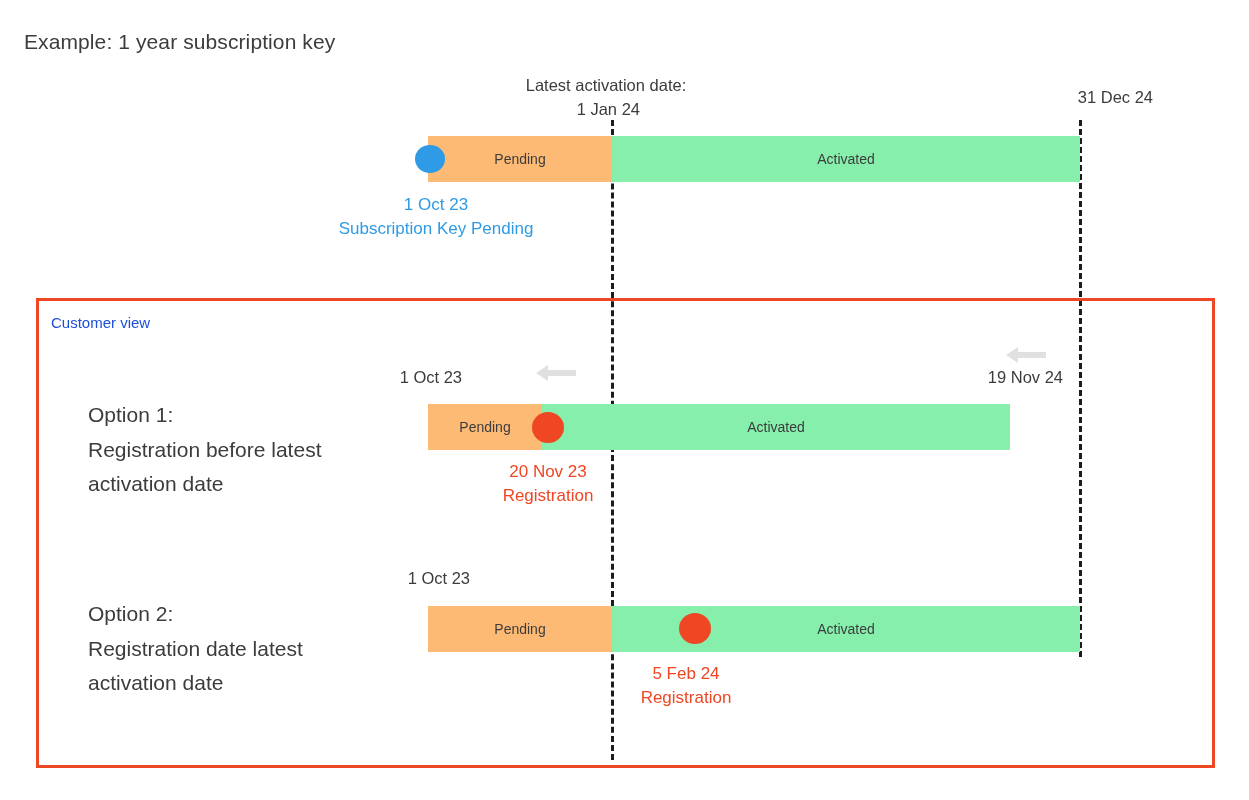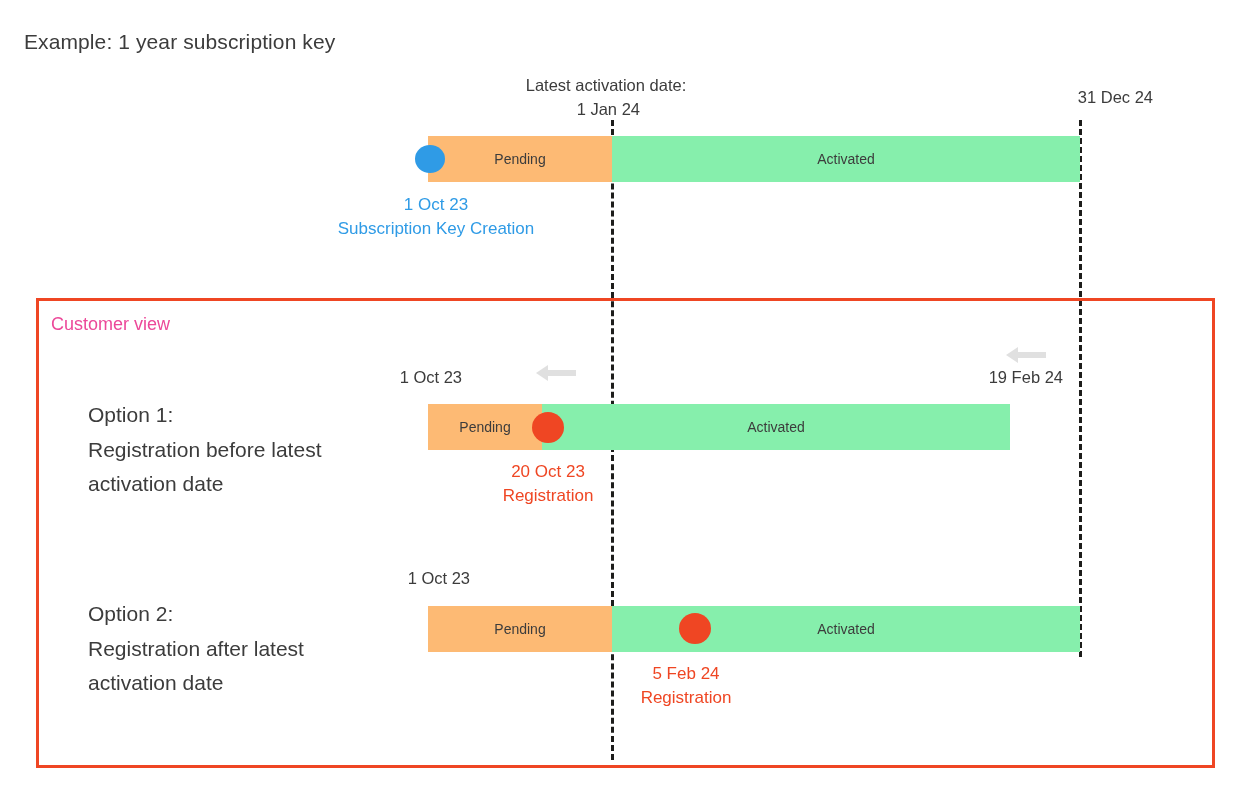--- a/index.html
+++ b/index.html
@@ -78,22 +78,22 @@
   .callout div  { white-space: nowrap; }
 
   
   .frame {
     position: absolute;
     border: 3px solid #ef4623;
     background: transparent;
   }
   .frame-title {
     position: absolute;
-    font-size: 18px;
-    color: #ec4899;
+    font-size: 15px;
+    color: #1d4ed8;
     white-space: nowrap;
   }
 
   
   .option-desc {
     position: absolute;
     font-size: 21px;
     color: #3c3c3c;
     line-height: 1.65;
   }
@@ -119,58 +119,58 @@
   <div class="bar pending" style="left:428px; top:136px; width:184px; height:46px;">
     <span class="bar-text">Pending</span>
   </div>
   <div class="bar activated" style="left:612px; top:136px; width:468px; height:46px;">
     <span class="bar-text">Activated</span>
   </div>
   <div class="dot blue" style="left:415px; top:145px; width:30px; height:28px;"></div>
 
   <div class="callout blue" style="left:436px; top:193px;">
     <div>1 Oct 23</div>
-    <div>Subscription Key Creation</div>
+    <div>Subscription Key Pending</div>
   </div>
 
   <div class="frame" style="left:36px; top:298px; width:1179px; height:470px;"></div>
   <div class="frame-title" style="left:51px; top:314px;">Customer view</div>
 
   <div class="option-desc" style="left:88px; top:398px;">
     <div>Option 1:</div>
     <div>Registration before latest</div>
     <div>activation date</div>
   </div>
 
   <div class="axis-label right" style="left:462px; top:368px;">1 Oct 23</div>
-  <div class="axis-label right" style="left:1063px; top:368px;">19 Feb 24</div>
+  <div class="axis-label right" style="left:1063px; top:368px;">19 Nov 24</div>
 
   <svg class="arrow-icon" style="left:534px; top:362px;" width="44" height="22" viewBox="0 0 44 22">
     <path d="M2 11 L14 3 L14 8 L42 8 L42 14 L14 14 L14 19 Z" fill="#e0e0e0"></path>
   </svg>
   <svg class="arrow-icon" style="left:1004px; top:344px;" width="44" height="22" viewBox="0 0 44 22">
     <path d="M2 11 L14 3 L14 8 L42 8 L42 14 L14 14 L14 19 Z" fill="#e0e0e0"></path>
   </svg>
 
   <div class="bar pending" style="left:428px; top:404px; width:114px; height:46px;">
     <span class="bar-text">Pending</span>
   </div>
   <div class="bar activated" style="left:542px; top:404px; width:468px; height:46px;">
     <span class="bar-text">Activated</span>
   </div>
   <div class="dot red" style="left:532px; top:412px; width:32px; height:31px;"></div>
 
   <div class="callout red" style="left:548px; top:460px;">
-    <div>20 Oct 23</div>
+    <div>20 Nov 23</div>
     <div>Registration</div>
   </div>
 
   <div class="option-desc" style="left:88px; top:597px;">
     <div>Option 2:</div>
-    <div>Registration after latest</div>
+    <div>Registration date latest</div>
     <div>activation date</div>
   </div>
 
   <div class="axis-label right" style="left:470px; top:569px;">1 Oct 23</div>
 
   <div class="bar pending" style="left:428px; top:606px; width:184px; height:46px;">
     <span class="bar-text">Pending</span>
   </div>
   <div class="bar activated" style="left:612px; top:606px; width:468px; height:46px;">
     <span class="bar-text">Activated</span>

